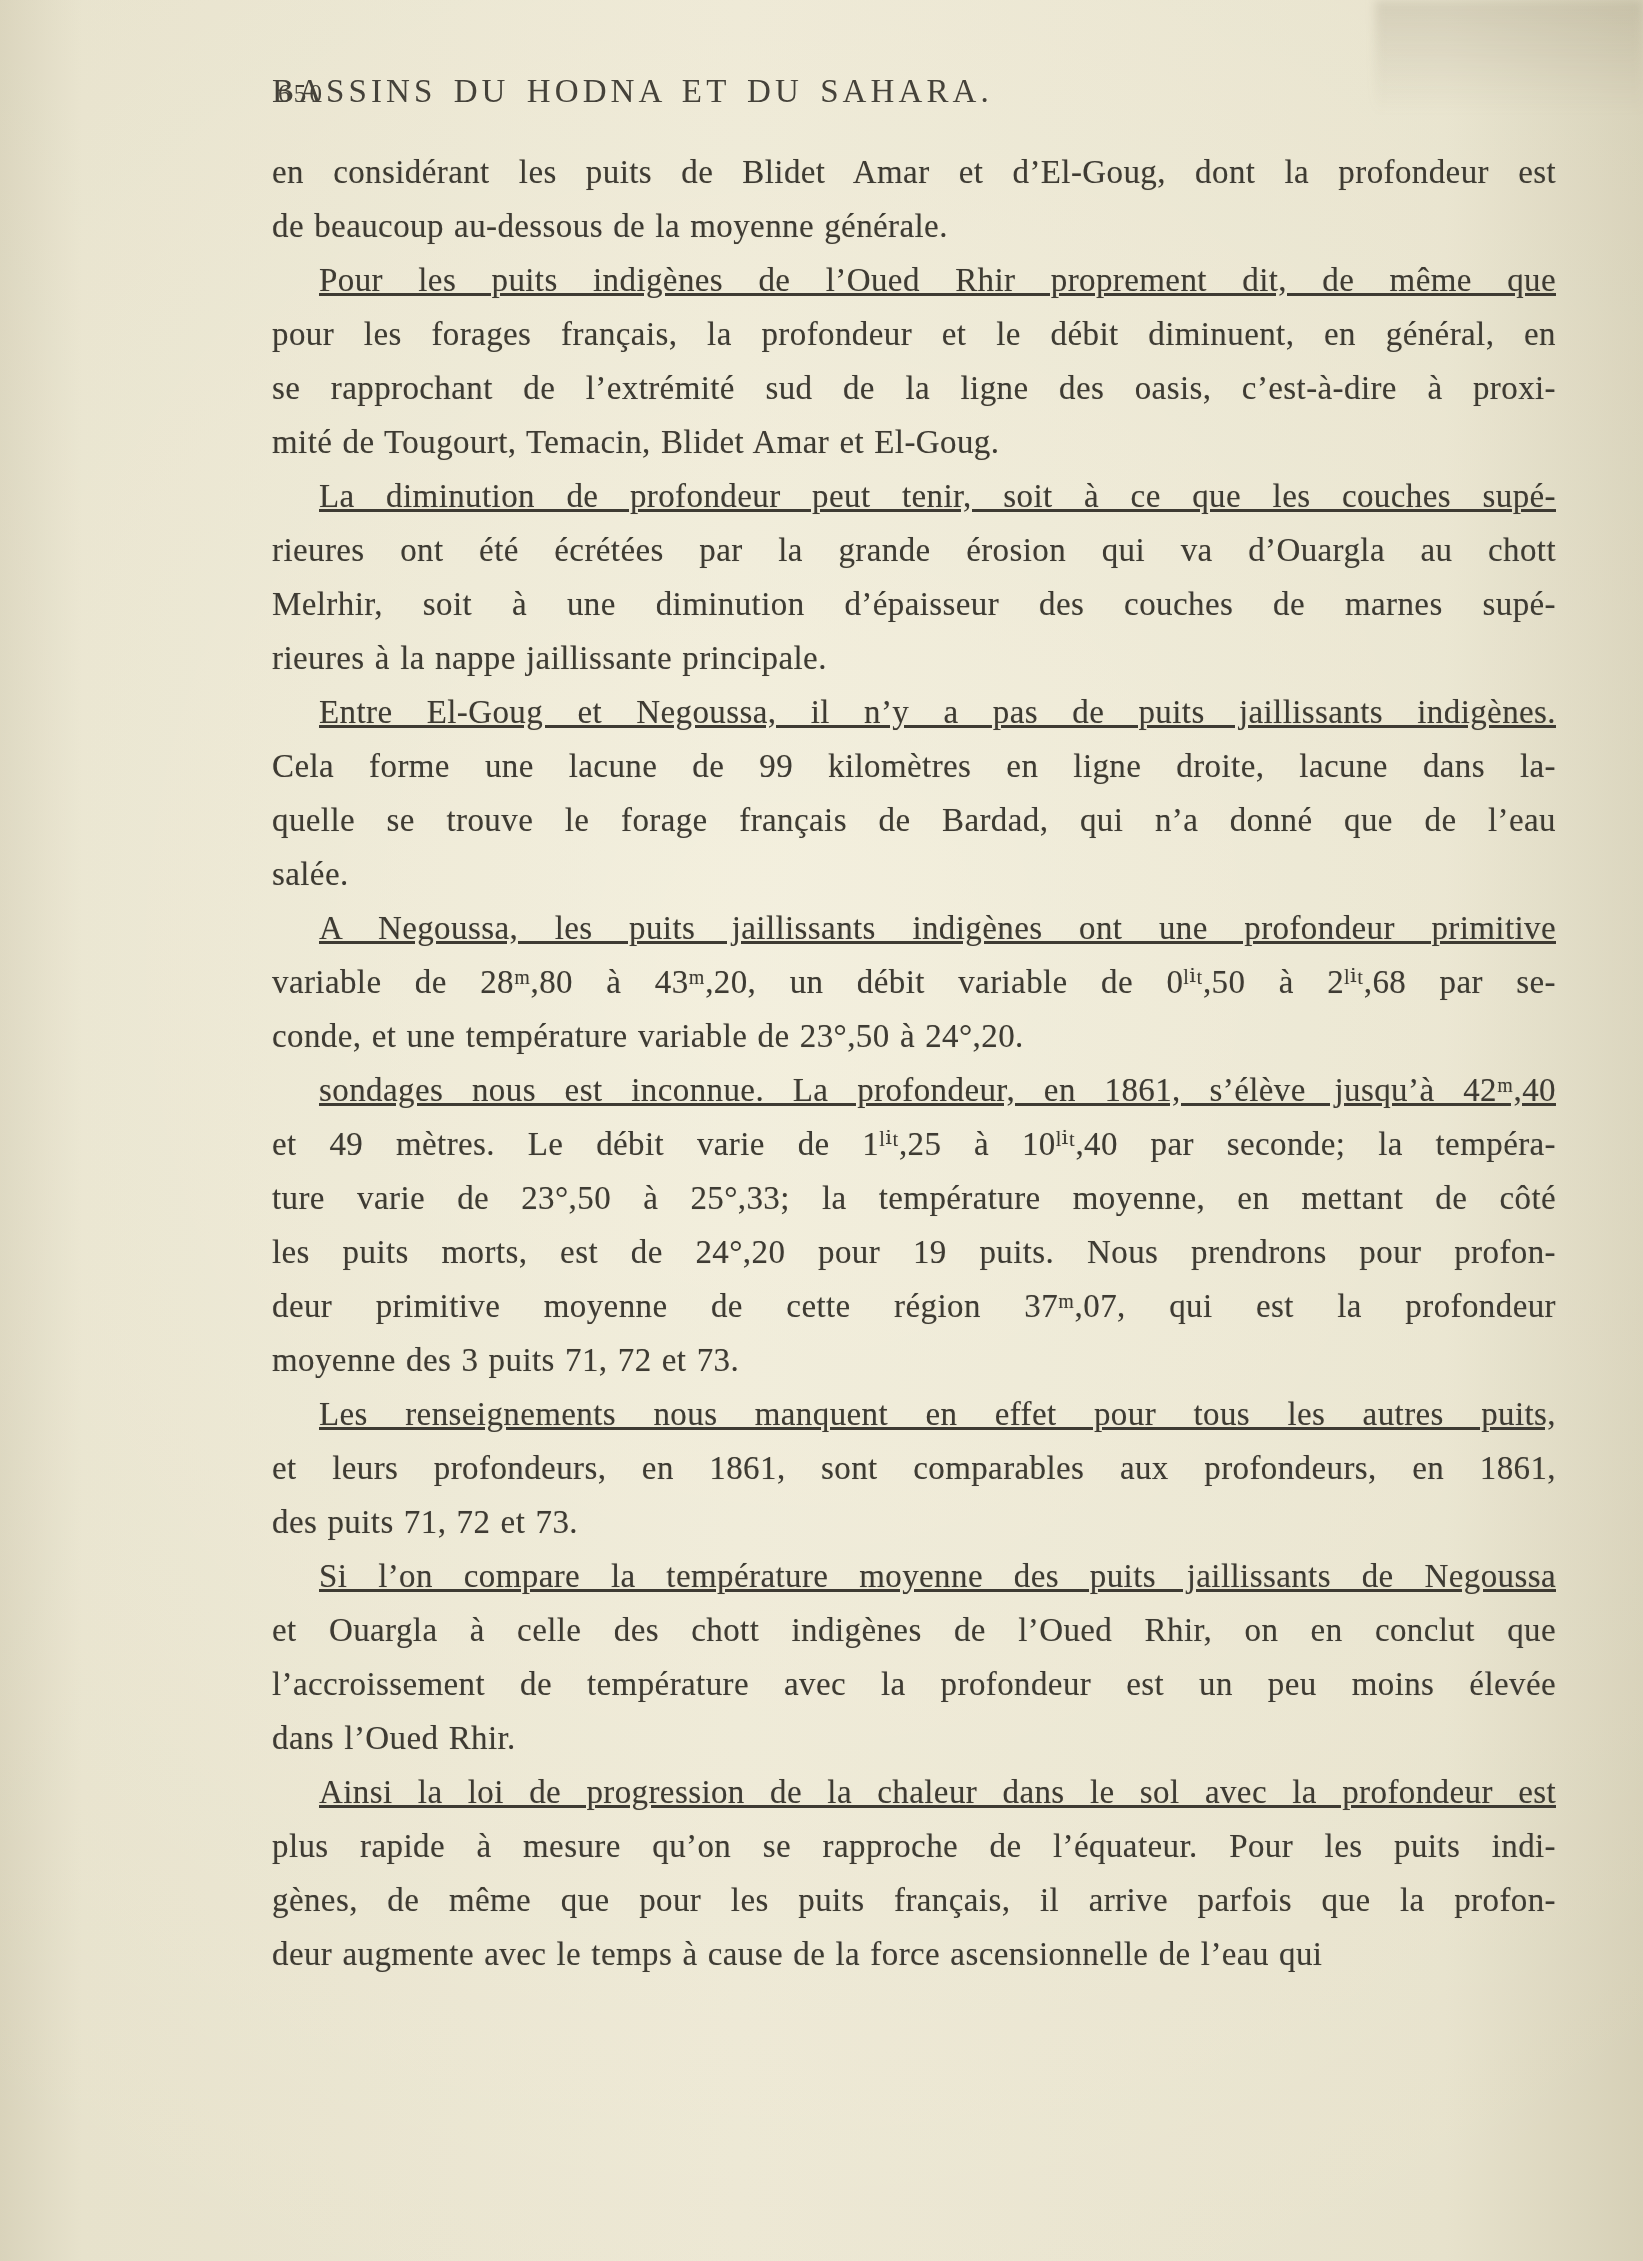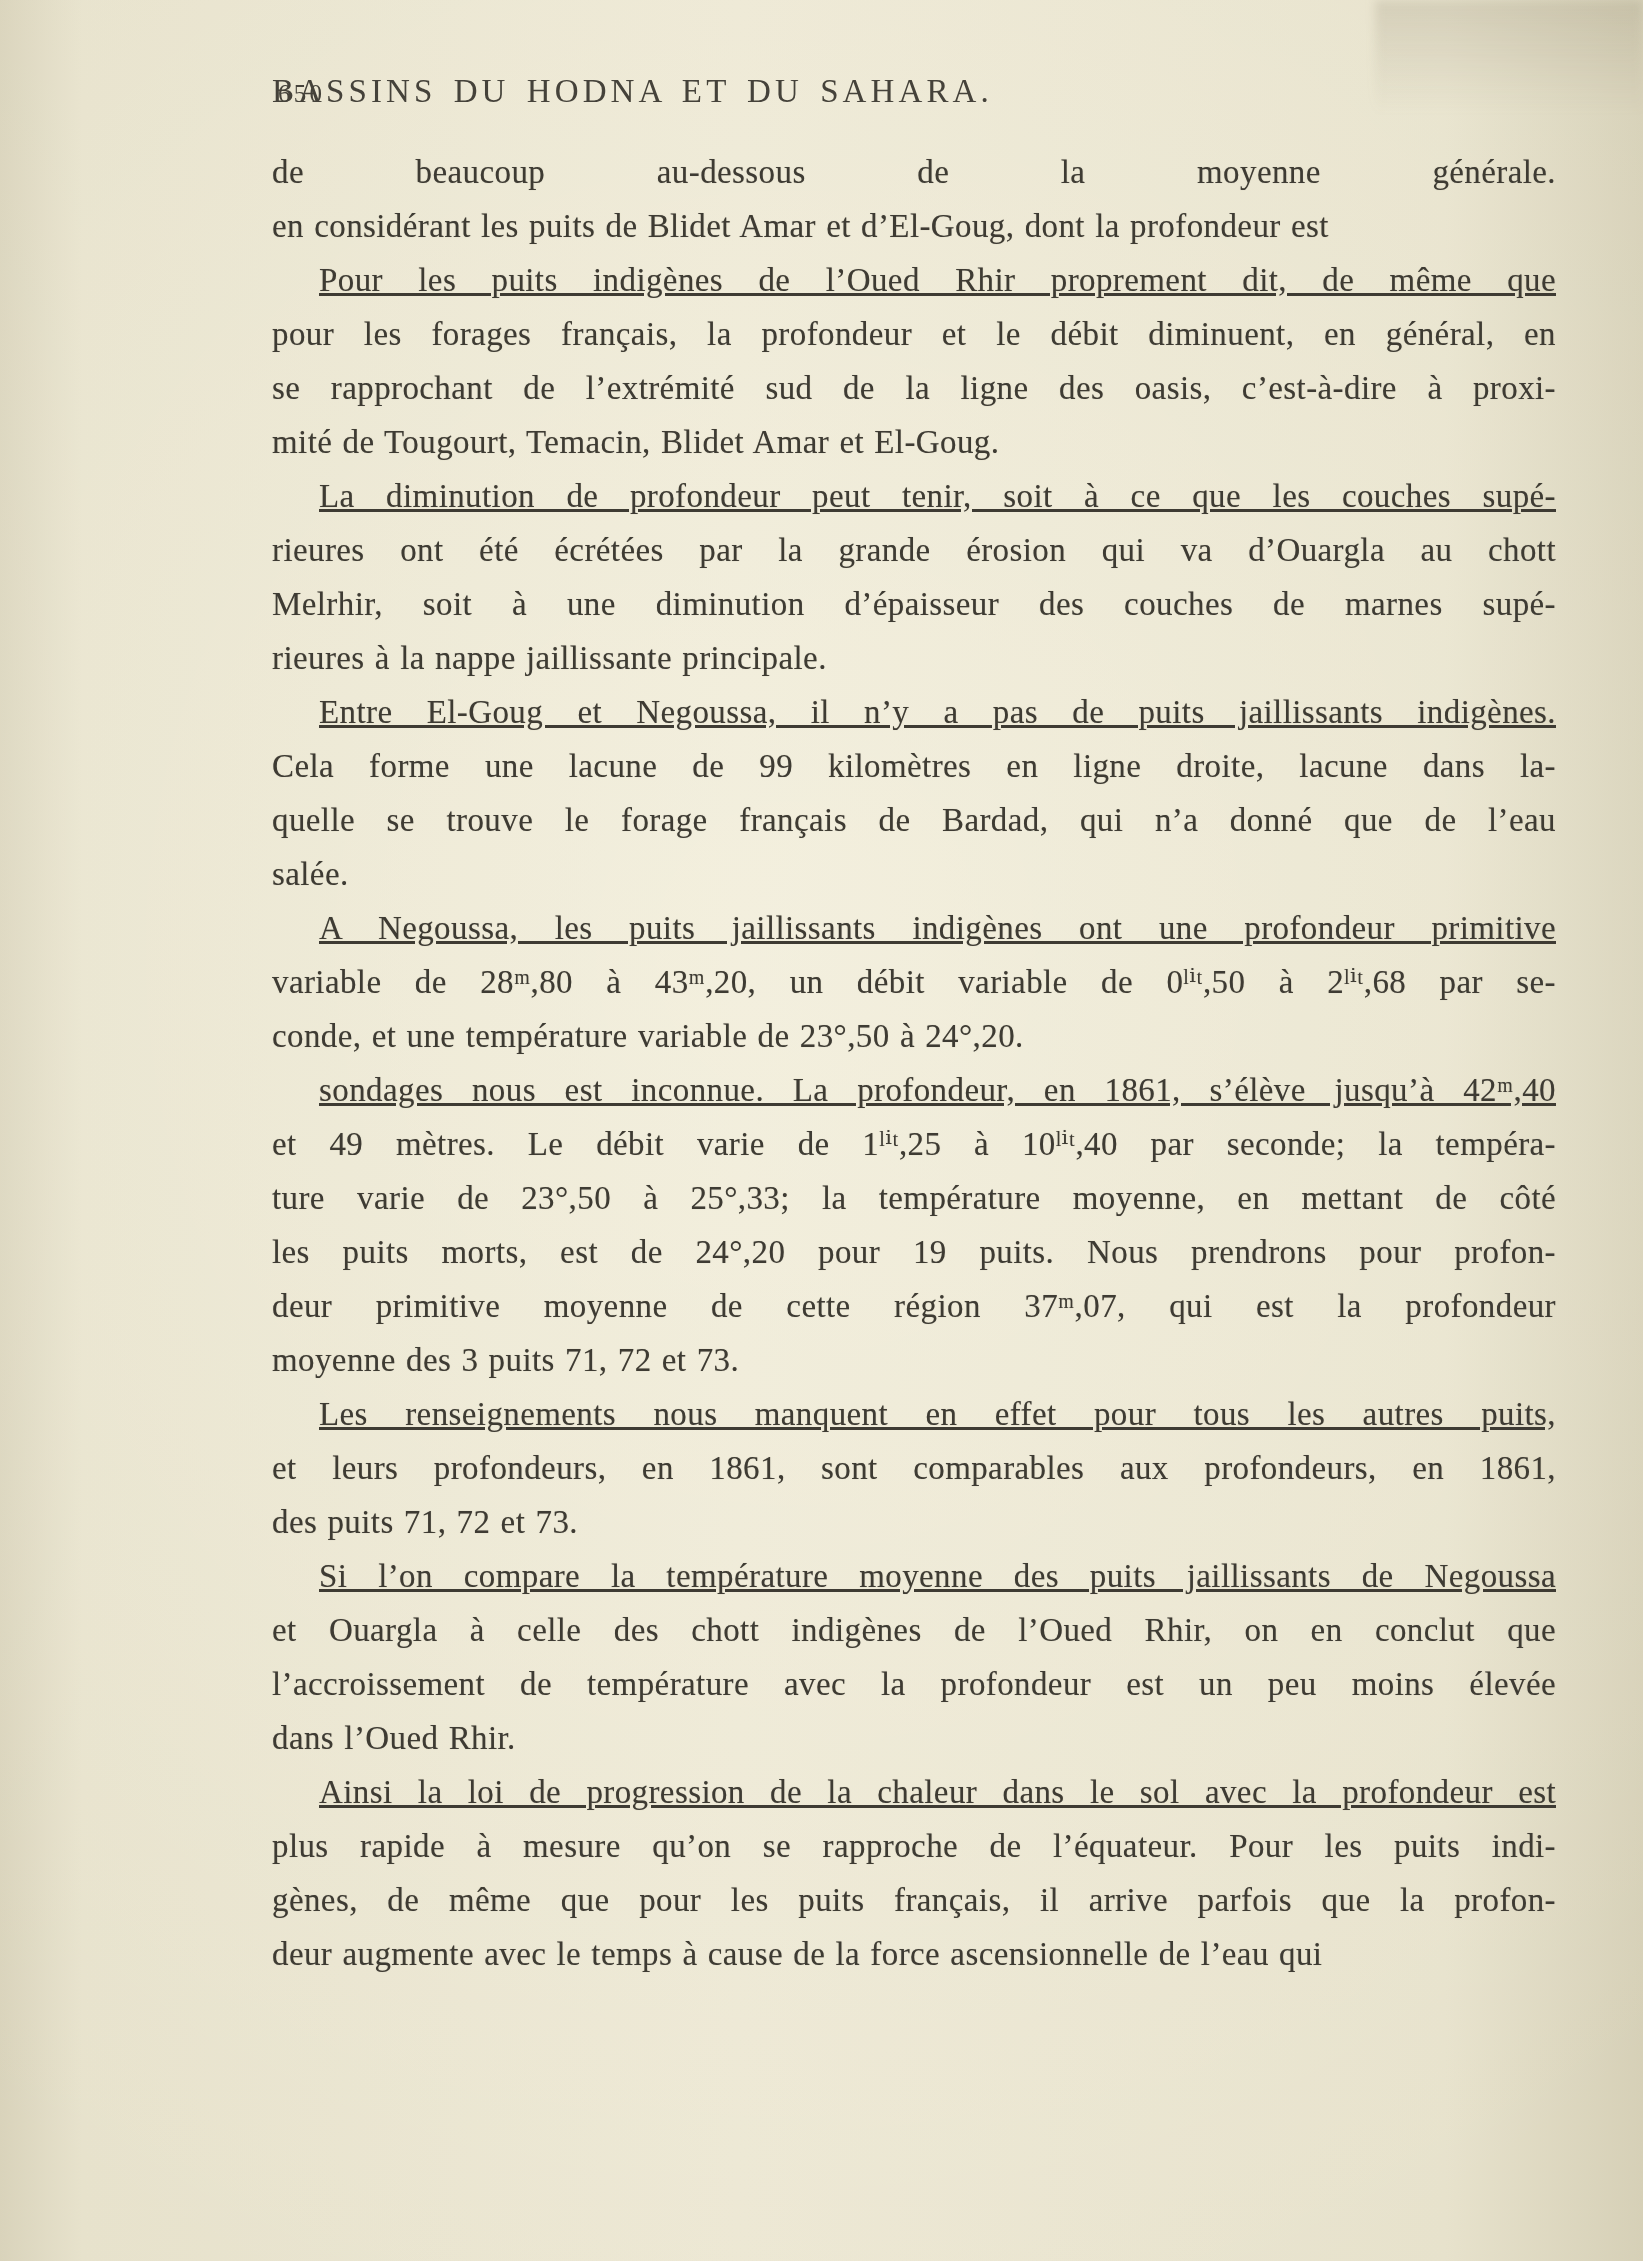--- a/index.html
+++ b/index.html
@@ -88,22 +88,22 @@
 <div class="paper"></div>
 <div class="stain-right"></div>
 
 <div class="header-row">
   <span class="page-number">650</span>
   <span class="running-title">BASSINS DU HODNA ET DU SAHARA.</span>
 </div>
 
 <div class="text-block">
     <div class="para">
+      <div class="line">en considérant les puits de Blidet Amar et d’El-Goug, dont la profondeur est</div>
       <div class="line">de beaucoup au-dessous de la moyenne générale.</div>
-      <div class="line">en considérant les puits de Blidet Amar et d’El-Goug, dont la profondeur est</div>
     </div>
     <div class="para indent">
       <div class="line">Pour les puits indigènes de l’Oued Rhir proprement dit, de même que</div>
       <div class="line">pour les forages français, la profondeur et le débit diminuent, en général, en</div>
       <div class="line">se rapprochant de l’extrémité sud de la ligne des oasis, c’est-à-dire à proxi-</div>
       <div class="line">mité de Tougourt, Temacin, Blidet Amar et El-Goug.</div>
     </div>
     <div class="para indent">
       <div class="line">La diminution de profondeur peut tenir, soit à ce que les couches supé-</div>
       <div class="line">rieures ont été écrétées par la grande érosion qui va d’Ouargla au chott</div>

